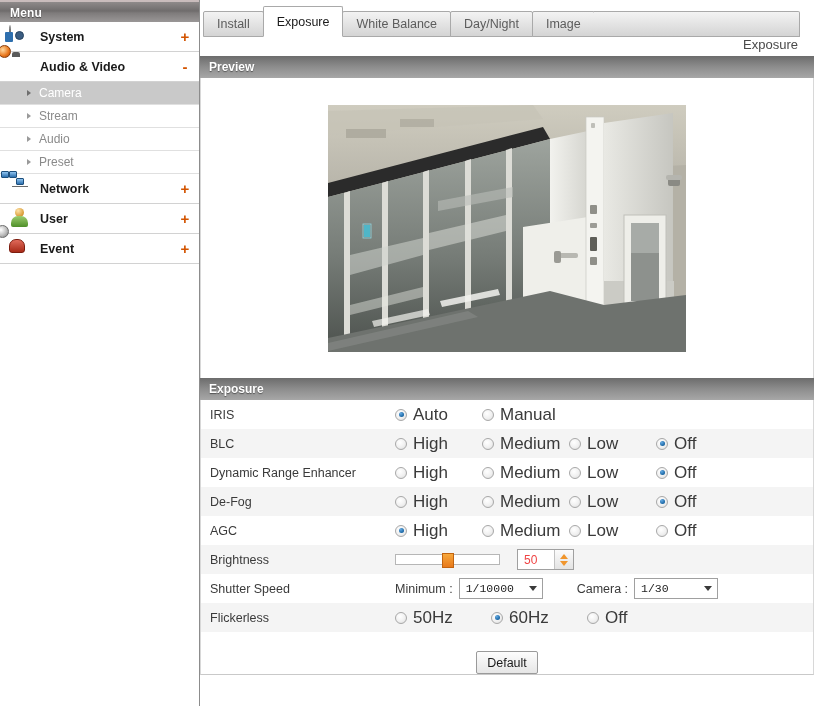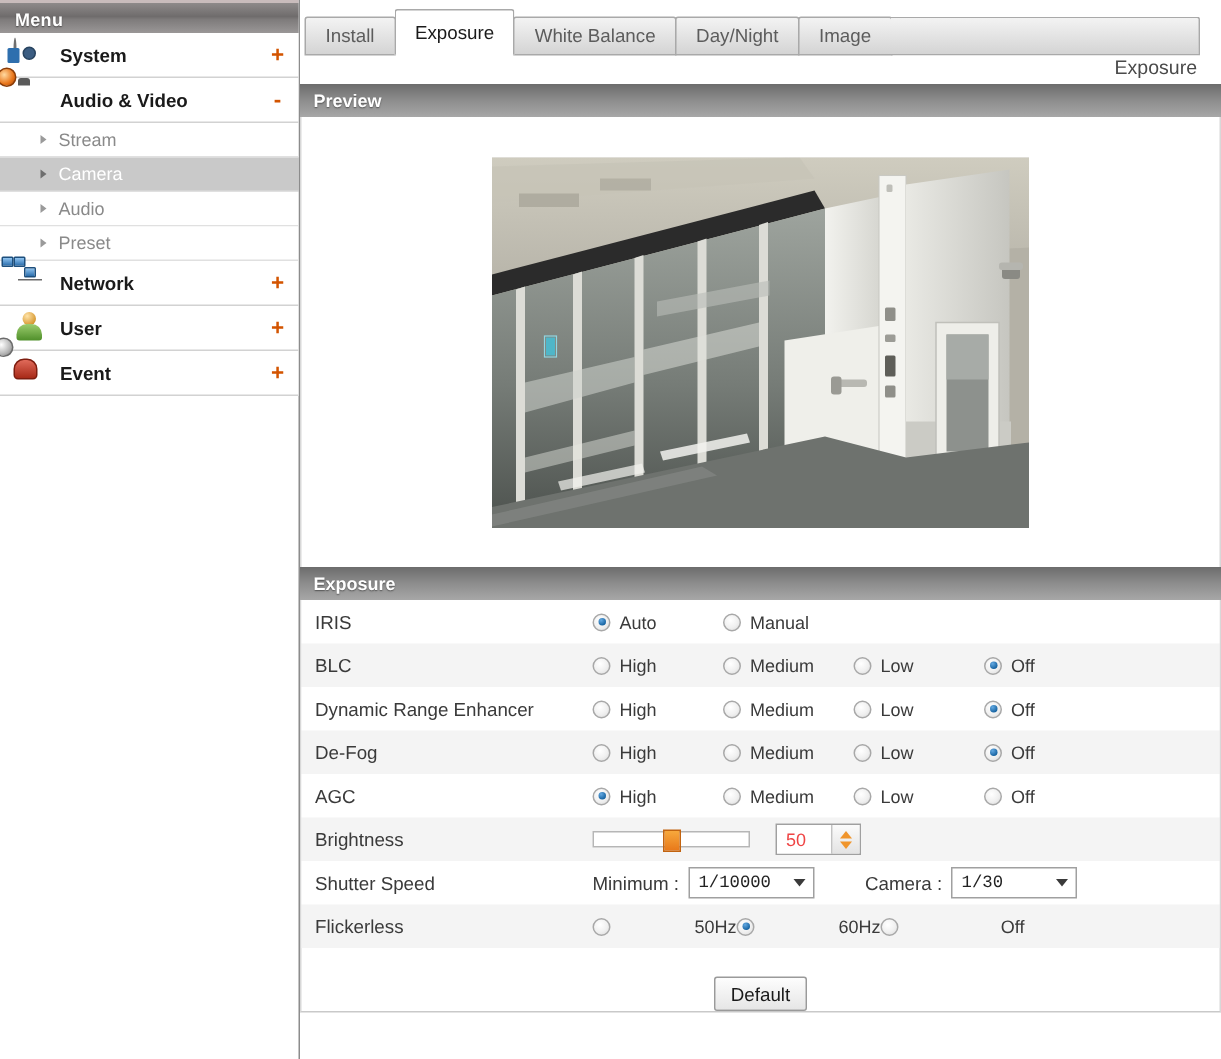--- a/index.html
+++ b/index.html
@@ -171,33 +171,33 @@
   .exposure-body { border-left: 1px solid #d8d8d8; border-right: 1px solid #d8d8d8; }
   .row {
     display: flex; align-items: center;
     height: 29px;
     background: #ffffff;
     padding-left: 9px;
   }
   .row.alt { background: #f4f4f4; }
   .row .rlabel { width: 185px; flex: 0 0 185px; font-size: 12.5px; color: #3a3a3a; }
   .opt { display: flex; align-items: center; width: 87px; flex: 0 0 87px; cursor: pointer; }
-  .opt .otext { font-size: 12px; color: #3a3a3a; }
+  .opt .otext { font-size: 17px; color: #3a3a3a; }
   .radio {
     width: 12px; height: 12px; border-radius: 50%;
     background: radial-gradient(circle at 40% 35%, #ffffff 0%, #f0f0f0 55%, #d9d9d9 100%);
     border: 1px solid #a8a8a8;
     margin-right: 6px; flex: 0 0 12px; position: relative;
   }
   .radio.on:after {
     content: ""; position: absolute; left: 2.5px; top: 2.5px;
     width: 5px; height: 5px; border-radius: 50%;
     background: radial-gradient(circle at 35% 30%, #63a9e2, #14619f 75%);
   }
-  .row.flk .opt { width: 96px; flex: 0 0 96px; justify-content: space-between; }
+  .row.flk .opt { width: 96px; flex: 0 0 96px; }
 
   
   .slider-wrap { display: flex; align-items: center; }
   .slider {
     width: 105px; height: 11px;
     background: #ffffff;
     border: 1px solid #b6b6b6;
     position: relative;
     margin-right: 17px;
   }
@@ -274,27 +274,27 @@
       <span class="nlabel">System</span>
       <span class="nplus">+</span>
     </div>
 
     <div class="nav-top">
       <span class="nico"><span class="ic-cam"></span></span>
       <span class="nlabel">Audio &amp; Video</span>
       <span class="nplus">-</span>
     </div>
 
+    <div class="sub-item active">
+      <span class="sub-arrow"></span>
+      <span>Camera</span>
+    </div>
     <div class="sub-item">
       <span class="sub-arrow"></span>
       <span>Stream</span>
-    </div>
-    <div class="sub-item active">
-      <span class="sub-arrow"></span>
-      <span>Camera</span>
     </div>
     <div class="sub-item">
       <span class="sub-arrow"></span>
       <span>Audio</span>
     </div>
     <div class="sub-item">
       <span class="sub-arrow"></span>
       <span>Preset</span>
     </div>
 

